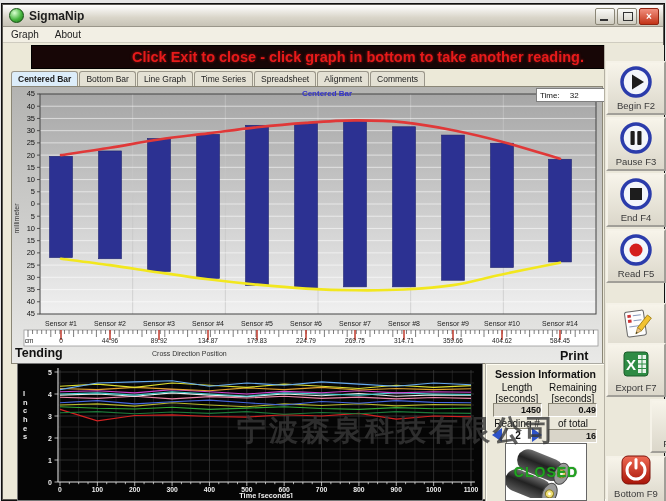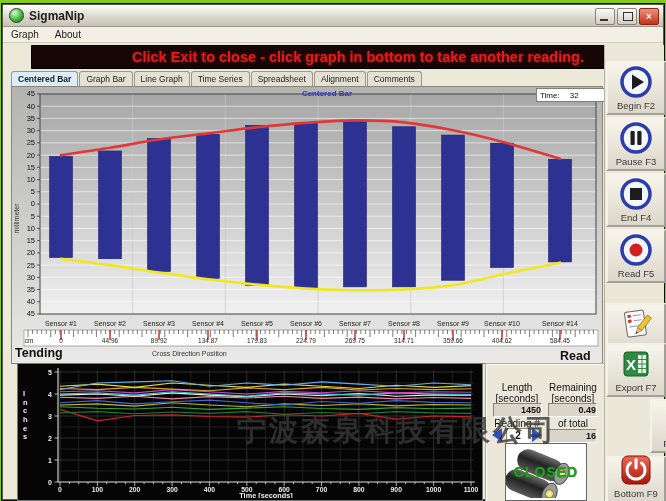--- a/index.html
+++ b/index.html
@@ -1,16 +1,16 @@
 <!DOCTYPE html>
 <html><head>
 <meta charset="utf-8">
 <style>
   html,body{margin:0;padding:0;background:#2e2c28;font-family:"Liberation Sans",sans-serif;}
-  #stage{position:relative;width:666px;height:501px;background:#84cc16;overflow:hidden;}
+  #stage{position:relative;width:666px;height:501px;background:#e5e5e5;overflow:hidden;}
   .window{position:absolute;left:2px;top:4px;width:660px;height:494px;background:#ece9d8;border:1px solid #5a5852;box-shadow:0 0 0 1px #111;}
   
   .titlebar{position:absolute;left:0;top:0;width:100%;height:21px;background:linear-gradient(#ffffff,#d9d5c9 60%,#c7c3b6);border-bottom:1px solid #9a968a;display:flex;align-items:center;}
   .appicon{width:13px;height:13px;border-radius:50%;margin:0 5px 0 6px;background:radial-gradient(circle at 35% 30%,#d8ffd0,#47b53f 55%,#1c6e18);border:1px solid #145212;}
   .wtitle{font-size:12px;font-weight:bold;color:#1c1c1c;}
   .winbtns{position:absolute;right:4px;top:3px;display:flex;gap:2px;}
   .wb{width:18px;height:15px;border:1px solid #8a8676;border-radius:2px;background:linear-gradient(#fbfbf8,#cfccc0);display:flex;align-items:center;justify-content:center;font-size:10px;color:#222;position:relative;}
   .wb.closeb{background:linear-gradient(#f1907f,#c33317);color:#fff;font-weight:bold;border-color:#8e2410;}
   .minbar{position:absolute;left:4px;bottom:3px;width:8px;height:2px;background:#333;}
   .restbox{position:absolute;left:5px;top:3px;width:8px;height:7px;border:1.5px solid #333;}
@@ -79,21 +79,21 @@
     <span>Graph</span>
     <span>About</span>
   </div>
 
   <div class="banner">
     <span>Click Exit to close - click graph in bottom to take another reading.</span>
   </div>
 
   <div class="tabstrip" id="tabstrip">
         <div class="tab sel">Centered Bar</div>
-        <div class="tab">Graph Bar</div>
+        <div class="tab">Bottom Bar</div>
         <div class="tab">Line Graph</div>
         <div class="tab">Time Series</div>
         <div class="tab">Spreadsheet</div>
         <div class="tab">Alignment</div>
         <div class="tab">Comments</div>
       </div>
 
   <div class="chart-panel">
     <svg id="main-svg" width="588" height="274">
           <defs>
@@ -339,21 +339,21 @@
           <text x="548" y="256" font-family="Liberation Sans, sans-serif" font-size="6.5" text-anchor="middle" fill="#222">584.45</text>
         </svg>
     <div class="chart-title">Centered Bar</div>
     <div class="time-box">
       <span>Time:</span>
       <span>32</span>
     </div>
     <div class="mm-label">millimeter</div>
     <div class="cdp-label">Cross Direction Position</div>
     <div class="tending-label">Tending</div>
-    <div class="drive-label">Read</div>
+    <div class="drive-label">Print</div>
   </div>
 
   <div class="trend-frame">
     <svg id="trend-svg" width="462" height="134">
           <rect x="0" y="0" width="462" height="134" fill="#050505"></rect>
           <line x1="42" y1="6" x2="42" y2="118" stroke="#3f3f3f" stroke-width="0.7"></line>
           <line x1="60.68181818181819" y1="6" x2="60.68181818181819" y2="118" stroke="#282828" stroke-width="0.7"></line>
           <line x1="79.36363636363637" y1="6" x2="79.36363636363637" y2="118" stroke="#3f3f3f" stroke-width="0.7"></line>
           <line x1="98.04545454545455" y1="6" x2="98.04545454545455" y2="118" stroke="#282828" stroke-width="0.7"></line>
           <line x1="116.72727272727273" y1="6" x2="116.72727272727273" y2="118" stroke="#3f3f3f" stroke-width="0.7"></line>
@@ -473,20 +473,21 @@
         </svg>
     <div class="inches" id="inches-label">I
 n
 c
 h
 e
 s</div>
   </div>
 
   <div class="session">
+    <div class="sess-title">Session Information</div>
     <div class="sess-lbl" style="left:2px;top:17px;">
       <span>Length</span><br><span>[seconds]</span>
     </div>
     <div class="sess-lbl" style="left:58px;top:17px;">
       <span>Remaining</span><br><span>[seconds]</span>
     </div>
     <div class="vbox" style="left:6px;top:38px;width:47px;">1450</div>
     <div class="vbox" style="left:61px;top:38px;width:47px;">0.49</div>
     <div class="sess-lbl" style="left:2px;top:53px;">Reading #</div>
     <div class="sess-lbl" style="left:58px;top:53px;">of total</div>

